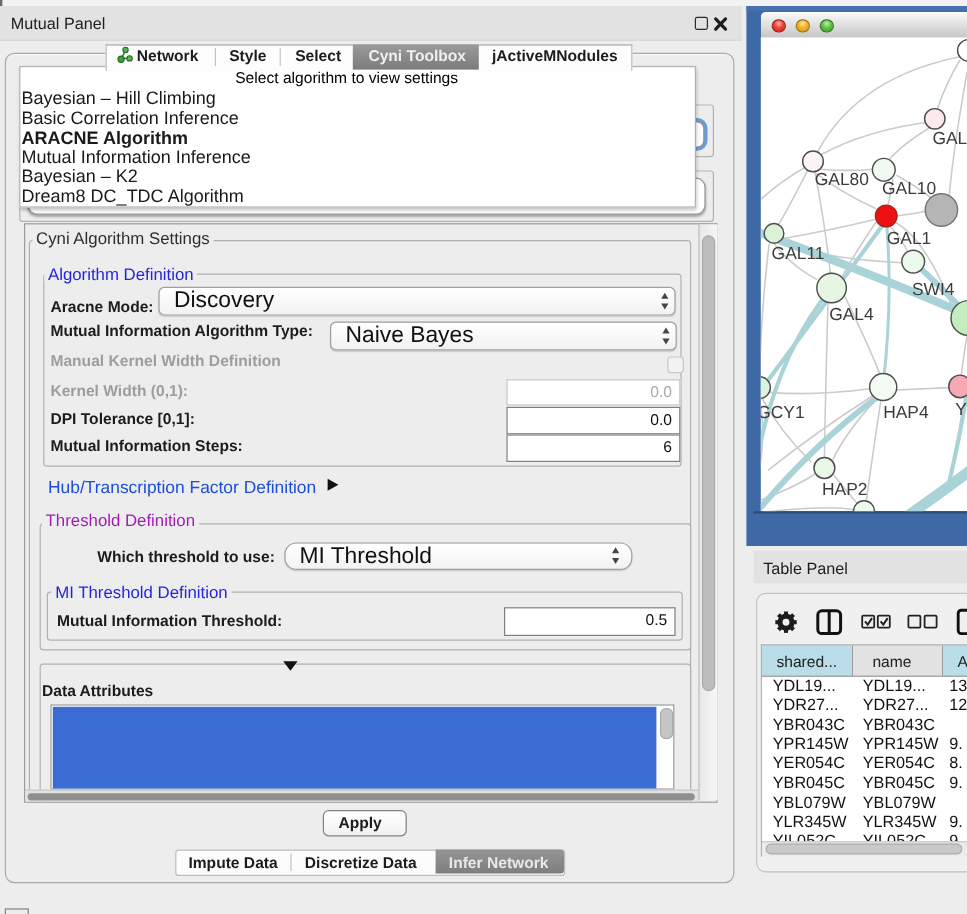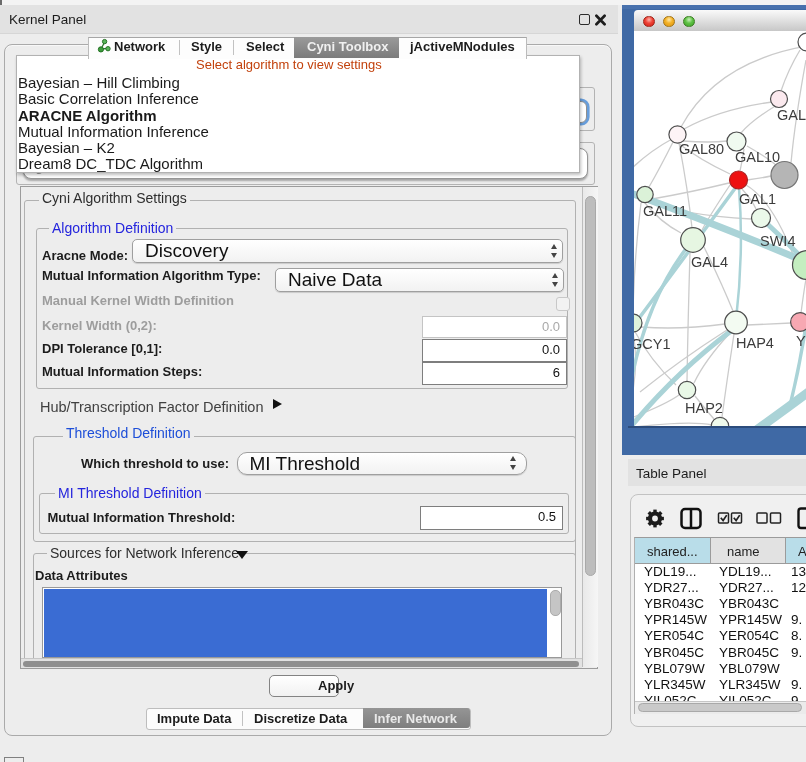--- a/index.html
+++ b/index.html
@@ -5,29 +5,29 @@
 .lb{position:absolute;font-size:13px;font-weight:bold;color:#1c1c1c;line-height:14px;white-space:nowrap;}
 .lbd{position:absolute;font-size:13px;font-weight:bold;color:#9d9d9d;line-height:14px;white-space:nowrap;text-align:right;}
 .txt{position:absolute;font-size:13px;color:#1c1c1c;line-height:14px;white-space:nowrap;}
 .fld{position:absolute;background:#fff;border:1px solid #7e7e7e;font-size:13px;color:#111;text-align:right;}
 .fld span{position:absolute;right:6px;top:3px;line-height:14px;}
 .combo{position:absolute;background:linear-gradient(#ffffff,#f2f2f2);border:1px solid #9f9f9f;border-radius:5px;box-shadow:0 1px 1px rgba(0,0,0,.15);}
 .combo .ct{position:absolute;left:12px;top:4px;font-size:19px;color:#111;line-height:14px;white-space:nowrap;}
 .aru{position:absolute;width:0;height:0;border-left:3.5px solid transparent;border-right:3.5px solid transparent;border-bottom:5px solid #444;}
 .ard{position:absolute;width:0;height:0;border-left:3.5px solid transparent;border-right:3.5px solid transparent;border-top:5px solid #444;}
 .grp{position:absolute;border:1px solid #b1b1b1;border-radius:3px;}
-.gt{position:absolute;font-size:14px;line-height:14px;background:#ededed;padding:0 3px;white-space:nowrap;margin-left:12px;}
+.gt{position:absolute;font-size:14px;line-height:14px;background:#ededed;padding:0 3px;white-space:nowrap;}
 </style></head>
 <body>
 
 <div class="a" style="left:0;top:0;width:806px;height:5px;background:#f3f3f3;"></div>
 <div class="a" style="left:0;top:0;width:2px;height:9px;background:#6a6a6a;"></div>
 
 <div class="a" style="left:0;top:5px;width:618px;height:28px;background:#e2e2e2;border-bottom:1px solid #d6d6d6;"></div>
-<div class="txt" style="left:9px;top:13px;font-size:13.5px;">Kernel Panel</div>
+<div class="txt" style="left:9px;top:13px;font-size:13.5px;">Mutual Panel</div>
 <div class="a" style="left:579px;top:14px;width:9px;height:9px;border:1.7px solid #2b2b2b;border-radius:2px;"></div>
 <svg class="a" style="left:594px;top:13.5px;" width="13" height="12" viewBox="0 0 13 12">
     <path d="M2.4 1.8 L10.6 10.2 M10.6 1.8 L2.4 10.2" stroke="#1d1d1d" stroke-width="2.7" stroke-linecap="round"></path>
   </svg>
 
 <div class="a" style="left:4px;top:44px;width:606px;height:690px;background:#ededed;border:1px solid #aaaaaa;border-radius:8px;box-shadow:inset 0 1px 0 #f8f8f8;"></div>
 
 <div class="a" style="left:16px;top:87px;width:577px;height:42px;border:1px solid #b3b3b3;border-radius:3px;background:#ededed;"></div>
 <div class="a" style="left:23px;top:100.5px;width:562px;height:20px;background:#fff;border:1px solid #8f8f8f;border-radius:6px;box-shadow:0 0 0 2.6px rgba(88,148,216,0.9);"></div>
 
@@ -44,95 +44,94 @@
   <div class="grp" style="left:15px;top:41px;width:530px;height:159px;"></div>
   <div class="gt" style="left:16px;top:33.5px;color:#2424dd;">Algorithm Definition</div>
   <div class="lb" style="left:21px;top:61.5px;">Aracne Mode:</div>
   <div class="combo" style="left:111px;top:52px;width:429px;height:22px;">
     <span class="ct">Discovery</span>
     <i class="aru" style="right:5px;top:4px;"></i>
       <i class="ard" style="right:5px;top:13px;"></i>
   </div>
   <div class="lb" style="left:21px;top:82px;">Mutual Information Algorithm Type:</div>
   <div class="combo" style="left:254px;top:80.5px;width:287px;height:22px;">
-    <span class="ct">Naive Data</span>
+    <span class="ct">Naive Bayes</span>
     <i class="aru" style="right:5px;top:4px;"></i>
       <i class="ard" style="right:5px;top:13px;"></i>
   </div>
   <div class="lbd" style="left:21px;top:107px;">Manual Kernel Width Definition</div>
   <div class="a" style="left:535px;top:109.5px;width:12px;height:12px;background:#f2f2f2;border:1.4px solid #c8c8c8;border-radius:3px;"></div>
-  <div class="lbd" style="left:21px;top:131.5px;">Kernel Width (0,2):</div>
+  <div class="lbd" style="left:21px;top:131.5px;">Kernel Width (0,1):</div>
   <div class="fld" style="left:401px;top:129px;width:143px;height:20px;border-color:#c4c4c4;">
       <span style="color:#a9a9a9;top:2.5px;">0.0</span>
     </div>
   <div class="lb" style="left:21px;top:154.5px;">DPI Tolerance [0,1]:</div>
   <div class="fld" style="left:401px;top:152px;width:143px;height:21px;">
       <span>0.0</span>
     </div>
   <div class="lb" style="left:21px;top:177.5px;">Mutual Information Steps:</div>
   <div class="fld" style="left:401px;top:175px;width:143px;height:21px;">
       <span>6</span>
     </div>
 
-  <div class="txt" style="left:19px;top:213.2px;font-size:14.5px;color:#404040;">Hub/Transcription Factor Definition</div>
+  <div class="txt" style="left:19px;top:213.2px;font-size:14.5px;color:#1d4ed8;">Hub/Transcription Factor Definition</div>
   <div class="a" style="left:252px;top:212px;width:0;height:0;border-top:5.5px solid transparent;border-bottom:5.5px solid transparent;border-left:9px solid #111;"></div>
 
   <div class="grp" style="left:12px;top:249px;width:541px;height:104px;"></div>
-  <div class="gt" style="left:30px;top:239.1px;color:#1d4ed8;">Threshold Definition</div>
+  <div class="gt" style="left:14px;top:239.1px;color:#a21caf;">Threshold Definition</div>
   <div class="lb" style="left:60px;top:269.8px;font-size:13px;">Which threshold to use:</div>
   <div class="combo" style="left:215.5px;top:265px;width:288px;height:21px;border-radius:10px;">
     <span class="ct">MI Threshold</span>
     <i class="aru" style="right:10px;top:3px;"></i>
       <i class="ard" style="right:10px;top:12px;"></i>
   </div>
   <div class="grp" style="left:18px;top:306px;width:528px;height:39px;"></div>
   <div class="gt" style="left:22px;top:298.7px;color:#2424dd;text-align:right;">MI Threshold Definition</div>
   <div class="lb" style="left:26.5px;top:323.5px;">Mutual Information Threshold:</div>
   <div class="fld" style="left:399px;top:318.5px;width:141px;height:22px;">
       <span style="top:3.5px;">0.5</span>
     </div>
 
   <div class="grp" style="left:12px;top:366px;width:541px;height:200px;"></div>
-  <div class="gt" style="left:14px;top:358.8px;color:#2e2e2e;">Sources for Network Inference</div>
   <div class="a" style="left:215px;top:363.5px;width:0;height:0;border-left:6.5px solid transparent;border-right:6.5px solid transparent;border-top:8px solid #111;"></div>
   <div class="lb" style="left:14px;top:381.5px;">Data Attributes</div>
   <div class="a" style="left:21px;top:400px;width:518px;height:69px;background:#fff;border:1px solid #999;overflow:hidden;">
     <div style="position:absolute;left:1px;top:1px;width:503px;height:69px;background:#3a6cd3;"></div>
     <div style="position:absolute;left:507px;top:2px;width:9px;height:24px;background:#c5c5c5;border:1px solid #ababab;border-radius:5px;"></div>
   </div>
 
   <div class="a" style="left:0px;top:471px;width:561px;height:10px;background:#e2e2e2;border-top:1px solid #c6c6c6;"></div>
   <div class="a" style="left:2px;top:473.5px;width:556px;height:6.5px;background:#8f8f8f;border-radius:4px;"></div>
 </div>
 
 <div class="a" style="left:582px;top:187px;width:15px;height:480px;background:linear-gradient(90deg,#e9e9e9,#f6f6f6);border-left:1px solid #bcbcbc;"></div>
 <div class="a" style="left:584.5px;top:196px;width:9px;height:378px;background:#bdbdbd;border:1px solid #a9a9a9;border-radius:5.5px;"></div>
 
 <div class="a" style="left:16px;top:55px;width:562px;height:116px;background:#fff;border:1px solid #b2b2b2;box-shadow:1px 2px 3px rgba(0,0,0,.25);"></div>
-<div class="txt" style="left:196px;top:57.5px;color:#c2410c;">Select algorithm to view settings</div>
+<div class="txt" style="left:196px;top:57.5px;color:#000000;">Select algorithm to view settings</div>
 <div class="a" style="left:18px;top:75.1px;font-size:15px;line-height:16.25px;color:#1a1a1a;white-space:nowrap;">Bayesian – Hill Climbing<br>Basic Correlation Inference<br><b>ARACNE Algorithm</b><br>Mutual Information Inference<br>Bayesian – K2<br>Dream8 DC_TDC Algorithm</div>
 
 <div class="a" style="left:88px;top:37px;width:437px;height:21px;background:#fdfdfd;border-top:1px solid #a6a6a6;border-left:1px solid #bbb;border-right:1px solid #bbb;"></div>
 <div class="a" style="left:179px;top:40px;width:1px;height:15px;background:#c2c2c2;"></div>
 <div class="a" style="left:233px;top:40px;width:1px;height:15px;background:#c2c2c2;"></div>
 <div class="a" style="left:294px;top:37px;width:105px;height:21px;background:linear-gradient(#9b9b9b,#7b7b7b);"></div>
 <svg class="a" style="left:96px;top:37px;" width="16" height="17" viewBox="0 0 16 17">
 <path d="M8.4 5.5 L5.3 11.5 M5.6 12 L11.6 11.4" stroke="#2c7a2c" stroke-width="1.3" fill="none"></path>
 <circle cx="8.6" cy="4.6" r="2.2" fill="#57b357" stroke="#1f6b1f" stroke-width="0.9"></circle>
 <circle cx="4.9" cy="12.4" r="2.6" fill="#3d9c3d" stroke="#1f6b1f" stroke-width="0.9"></circle>
 <circle cx="12" cy="11.7" r="2.2" fill="#57b357" stroke="#1f6b1f" stroke-width="0.9"></circle>
 </svg>
 <div class="lb" style="left:114px;top:40px;">Network</div>
 <div class="lb" style="left:191px;top:40px;">Style</div>
 <div class="lb" style="left:246px;top:40px;">Select</div>
 <div class="lb" style="left:307px;top:40px;color:#f0f0f0;">Cyni Toolbox</div>
 <div class="lb" style="left:410px;top:40px;">jActiveMNodules</div>
 
 <div class="a" style="left:269px;top:675px;width:68px;height:20px;background:linear-gradient(#ffffff,#f1f1f1);border:1px solid #838383;border-radius:5px;"></div>
-<div class="lb" style="left:282px;top:679px;font-weight:700;margin-left:36px;">Apply</div>
+<div class="lb" style="left:282px;top:679px;font-weight:700;">Apply</div>
 
 <div class="a" style="left:146px;top:708px;width:323px;height:20px;background:#fcfcfc;border:1px solid #bdbdbd;border-radius:3px;"></div>
 <div class="a" style="left:242px;top:711px;width:1px;height:15px;background:#c2c2c2;"></div>
 <div class="a" style="left:363px;top:708px;width:107px;height:20px;background:linear-gradient(#959595,#7e7e7e);border-radius:0 3px 3px 0;"></div>
 <div class="lb" style="left:157px;top:712px;">Impute Data</div>
 <div class="lb" style="left:254px;top:712px;">Discretize Data</div>
 <div class="lb" style="left:374px;top:712px;color:#e9e9e9;">Infer Network</div>
 
 <div class="a" style="left:4px;top:757px;width:18px;height:10px;border:1.6px solid #808080;background:#ededed;"></div>
 

